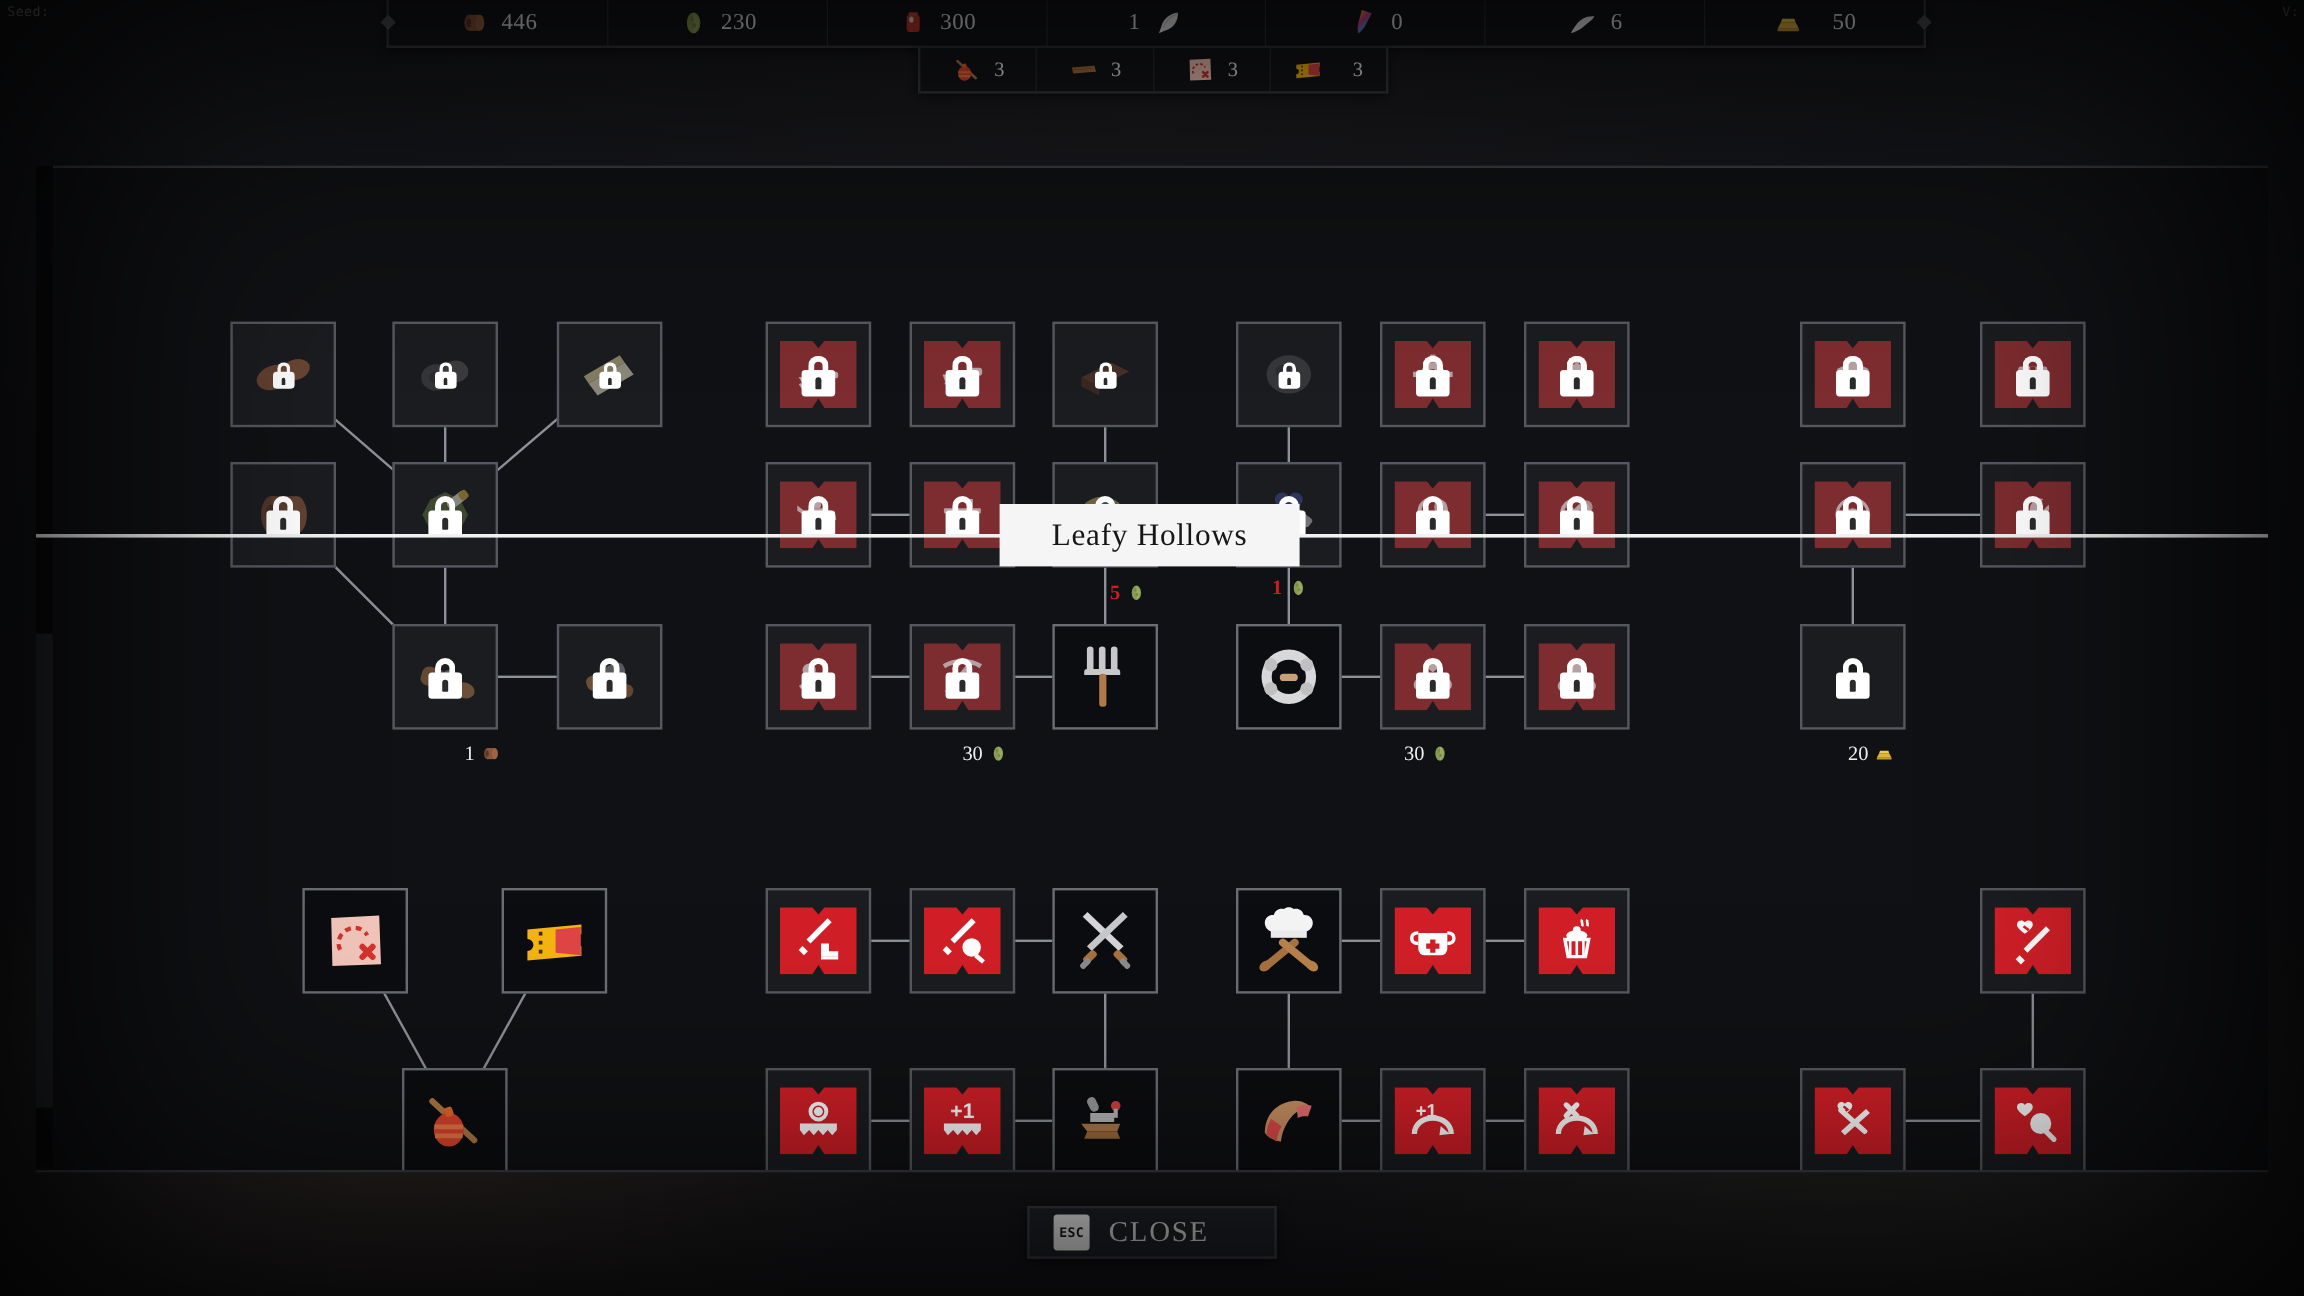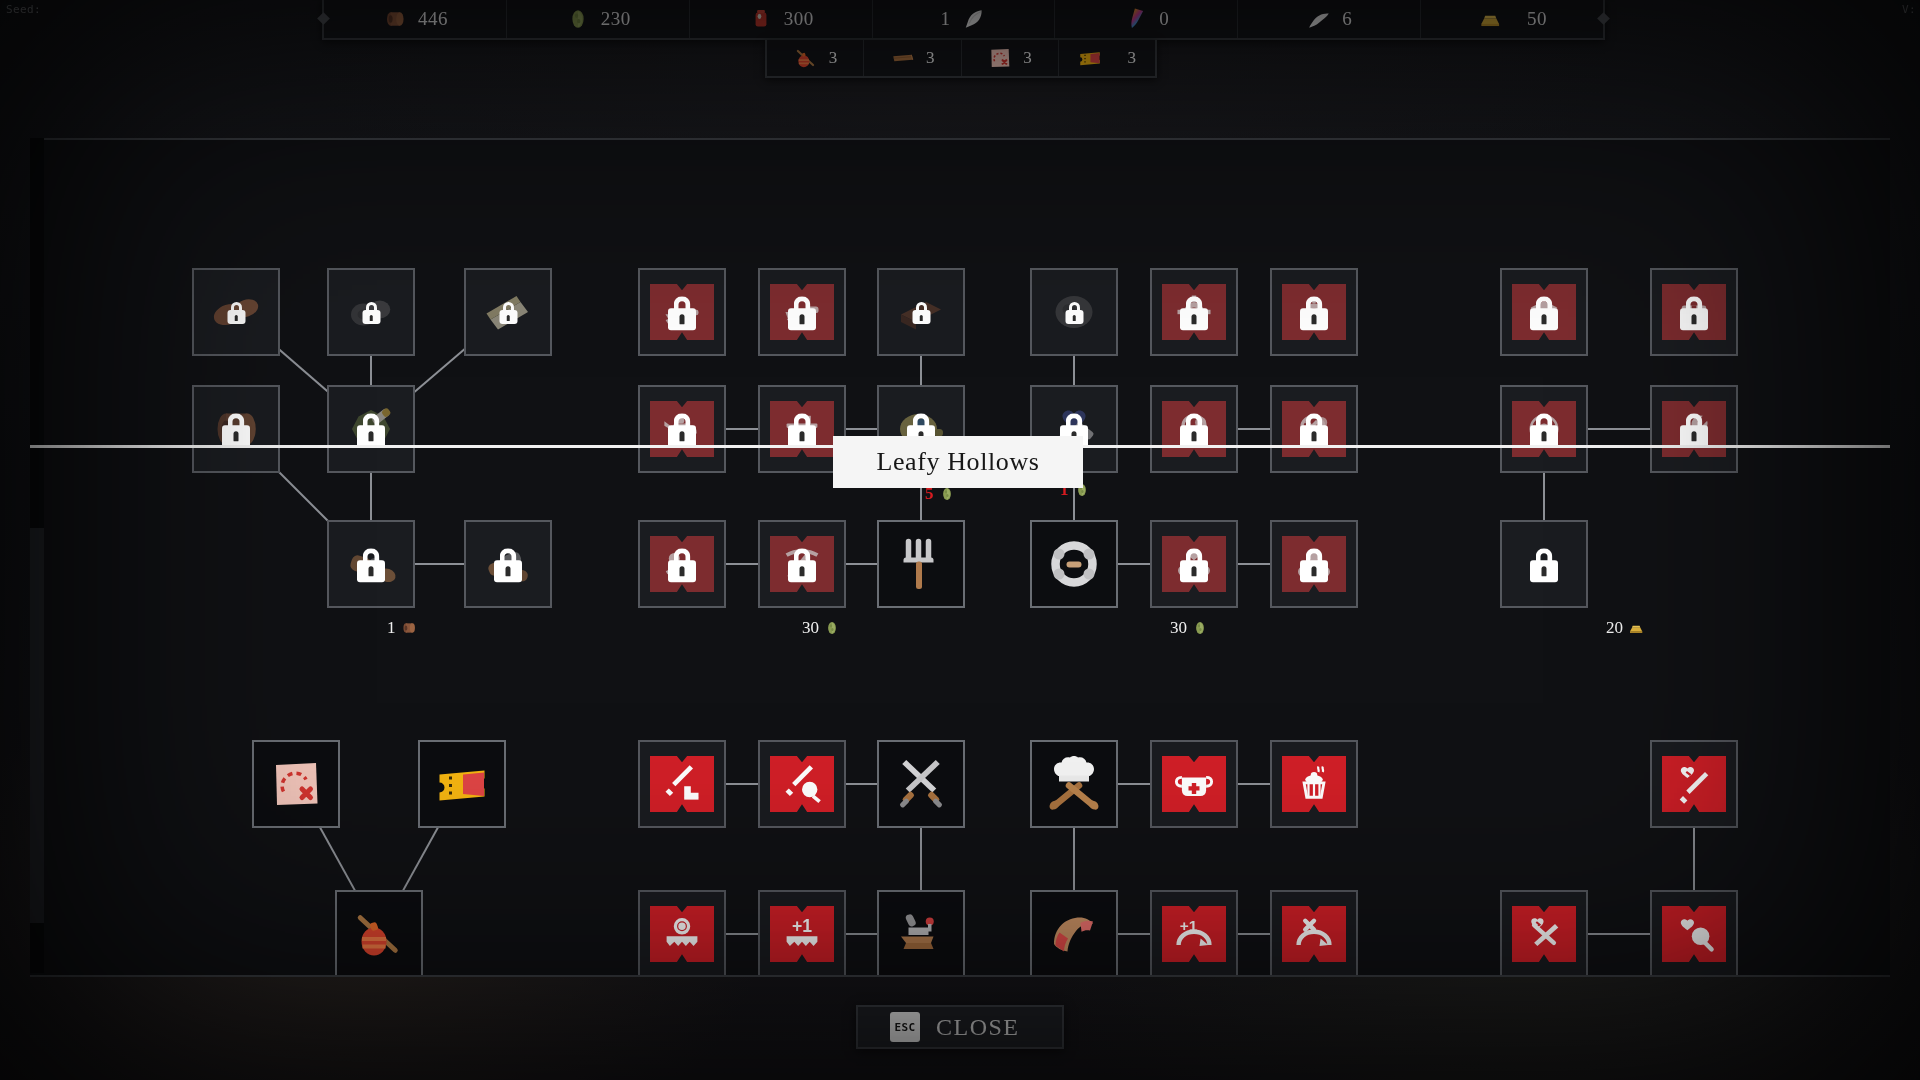--- a/index.html
+++ b/index.html
@@ -103,28 +103,28 @@
   
   .link{position:absolute;background:#8d9096;}
   .link.h{height:2px;} .link.v{width:2px;}
   .link.diag{height:2px;transform-origin:0 50%;}
 
   
   #divider-line{position:absolute;left:30px;top:445px;width:1860px;height:3px;background:#f1f1f1;}
   #section-title{
     position:absolute;left:833px;top:420px;width:250px;height:52px;
     background:#f5f5f5;color:#171717;display:flex;align-items:center;justify-content:center;
-    font-family:"Liberation Serif", serif;font-size:26px;letter-spacing:.6px;margin-top:16px;
+    font-family:"Liberation Serif", serif;font-size:26px;letter-spacing:.6px;
   }
 
   
   #close-button{
     position:absolute;left:856px;top:1005px;width:208px;height:44px;
     background:#202227;border:2px solid #3b3e44;box-sizing:border-box;
-    display:flex;align-items:center;gap:16px;padding-left:32px;
+    display:flex;align-items:center;gap:16px;padding-left:20px;
     box-shadow:0 2px 10px rgba(0,0,0,.55);cursor:pointer;
   }
   #close-button .key{
     width:30px;height:30px;background:#f2f2f2;color:#1a1a1a;
     display:flex;align-items:center;justify-content:center;border-radius:3px;
     font-size:11px;font-weight:bold;font-family:"DejaVu Sans Mono", monospace;letter-spacing:.3px;
   }
   #close-button .txt{font-family:"Liberation Serif", serif;font-size:24px;color:#dedede;letter-spacing:1.5px;}
 </style>
 </head>
@@ -1022,21 +1022,21 @@
       </div>
       <div class="cost" style="left: 1140px; top: 478px;">
         <span>30</span>
         <span class="ci"><svg viewBox="0 0 24 24" xmlns="http://www.w3.org/2000/svg">
             <ellipse cx="12" cy="12" rx="5.2" ry="8" fill="#8a9c52"></ellipse>
             <path d="M12 4.5c2.6 1.6 4 4.2 4 7.5s-1.4 5.9-4 7.5z" fill="#9aac62"></path>
             <ellipse cx="10.6" cy="9" rx="1.5" ry="2" fill="#788c46"></ellipse>
             <ellipse cx="12.6" cy="14" rx="1.5" ry="2" fill="#788c46"></ellipse>
           </svg></span>
       </div>
-      <div class="cost" style="left: 1576px; top: 478px; justify-content: center;">
+      <div class="cost" style="left: 1510px; top: 478px; justify-content: center;">
         <span>20</span>
         <span class="ci"><svg viewBox="0 0 24 24" xmlns="http://www.w3.org/2000/svg">
             <path d="M4 16.5l2.6-5h11.2l2.6 5z" fill="#e0b43c"></path>
             <path d="M6.6 11.5h11.2l-.9-2.6H7.5z" fill="#efc954"></path>
             <path d="M4 16.5h16.4v2H4z" fill="#c89a2c"></path>
           </svg></span>
       </div>
     </div>
 </div>
 <div id="tree-scrollbar">

